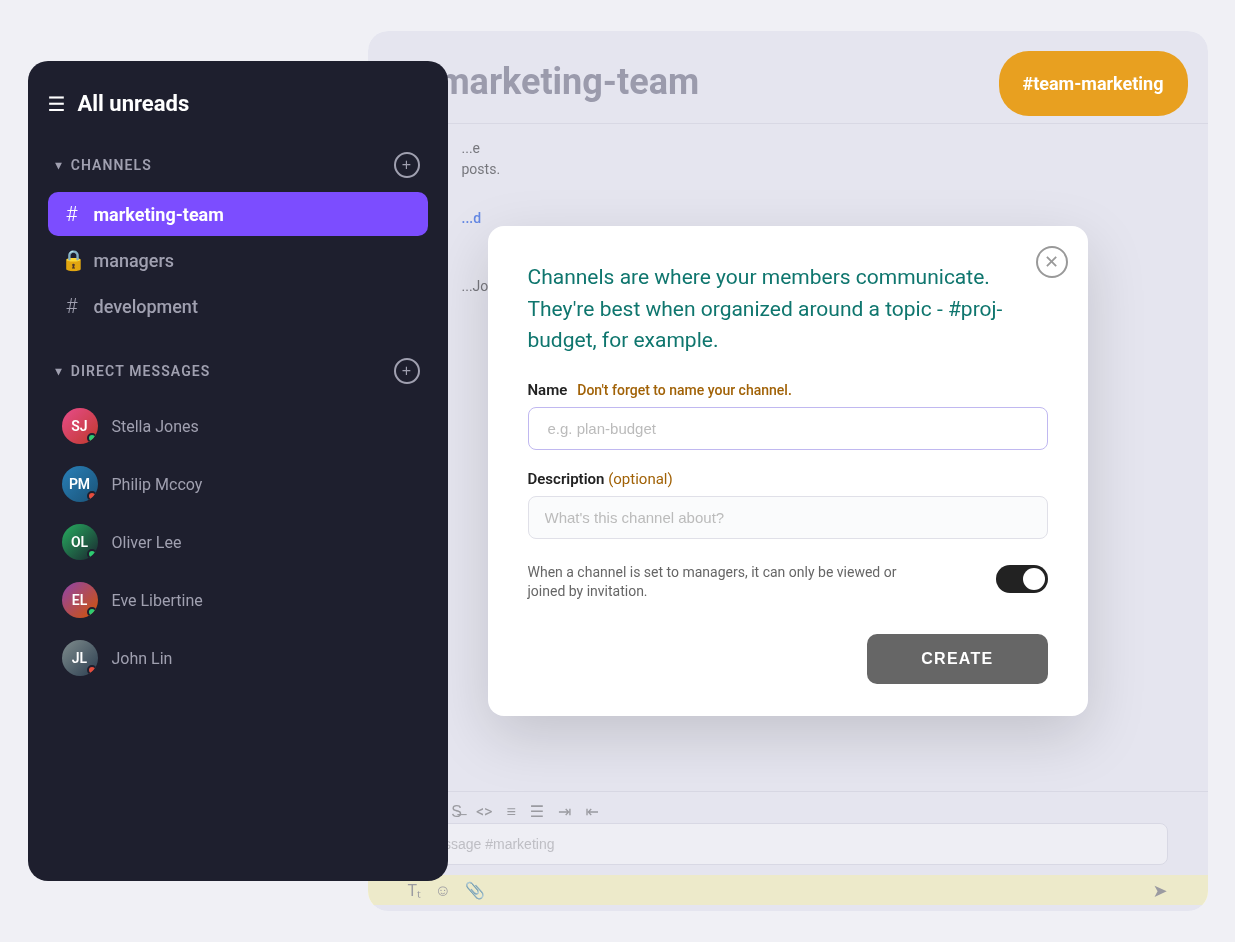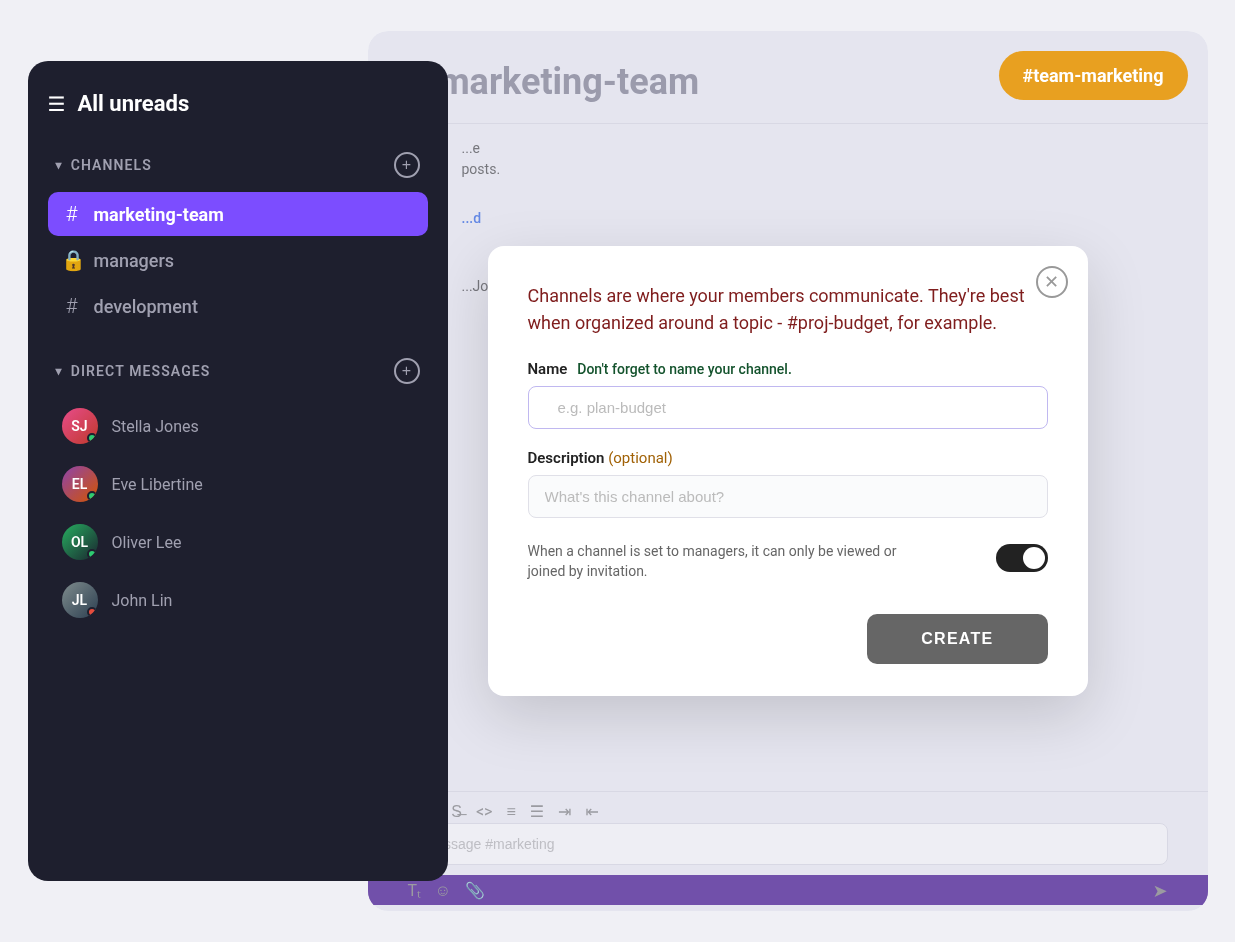--- a/index.html
+++ b/index.html
@@ -217,21 +217,21 @@
 
     
     .floating-tag {
       position: absolute;
       top: 20px;
       right: 20px;
       background: #e8a020;
       color: #fff;
       font-size: 18px;
       font-weight: 700;
-      padding: 14px 24px;
+      padding: 22px 24px;
       border-radius: 30px;
       z-index: 10;
     }
 
     
     .dialog-overlay {
       position: absolute;
       inset: 0;
       background: rgba(200,200,220,0.3);
       display: flex;
@@ -269,47 +269,47 @@
 
     .dialog-title {
       font-size: 18px;
       font-weight: 800;
       color: #111;
       letter-spacing: 0.04em;
       margin-bottom: 14px;
     }
 
     .dialog-description {
-      font-size: 18px;
-      color: #7f1d1d;
+      font-size: 21px;
+      color: #0f766e;
       line-height: 1.5;
       margin-bottom: 24px;
     }
 
     .field-label {
       font-size: 15px;
       font-weight: 600;
       color: #222;
       margin-bottom: 8px;
       display: flex;
       align-items: center;
       gap: 10px;
     }
 
     .field-error {
-      color: #14532d;
+      color: #a16207;
       font-weight: 500;
       font-size: 14px;
     }
 
     .field-input {
       width: 100%;
       border: 1.5px solid #c0b8f0;
       border-radius: 8px;
-      padding: 12px 29px;
+      padding: 12px 19px;
       font-size: 15px;
       color: #333;
       outline: none;
       background: #fff;
       margin-bottom: 20px;
     }
 
     .field-input::placeholder {
       color: #bbb;
     }
@@ -543,21 +543,21 @@
       <span class="toolbar-icon">≡</span>
       <span class="toolbar-icon">☰</span>
       <span class="toolbar-icon">⇥</span>
       <span class="toolbar-icon">⇤</span>
     </div>
 
     <div style="position:absolute; bottom:40px; left:0; right:0; padding: 6px 40px; background:#f2f3f8;">
       <input class="message-input" type="text" placeholder="Message #marketing" style="">
     </div>
 
-    <div style="position:absolute; bottom:6px; left:0; right:0; padding:4px 40px; background:#4c1d95; display:flex; align-items:center; gap:14px;">
+    <div style="position:absolute; bottom:6px; left:0; right:0; padding:4px 40px; background:#fef9c3; display:flex; align-items:center; gap:14px;">
       <span class="footer-icon">Tₜ</span>
       <span class="footer-icon">☺</span>
       <span class="footer-icon">📎</span>
       <span class="send-btn">➤</span>
     </div>
 
   </div>
 
   <div class="sidebar">
 
@@ -599,38 +599,45 @@
       </div>
 
       <div class="dm-item">
         <div class="avatar avatar-stella">
           SJ
           <div class="avatar-dot dot-green"></div>
         </div>
         <span class="dm-name">Stella Jones</span>
       </div>
 
+      <div class="dm-item">
+        <div class="avatar avatar-philip">
+          PM
+          <div class="avatar-dot dot-red"></div>
+        </div>
+        <span class="dm-name">Philip Mccoy</span>
+      </div>
+
+      <div class="dm-item">
+        <div class="avatar avatar-oliver">
+          OL
+          <div class="avatar-dot dot-green"></div>
+        </div>
+        <span class="dm-name">Oliver Lee</span>
+      </div>
 
       <div class="dm-item">
         <div class="avatar avatar-eve">
           EL
           <div class="avatar-dot dot-green"></div>
         </div>
         <span class="dm-name">Eve Libertine</span>
       </div>
 
       <div class="dm-item">
-        <div class="avatar avatar-oliver">
-          OL
-          <div class="avatar-dot dot-green"></div>
-        </div>
-        <span class="dm-name">Oliver Lee</span>
-      </div>
-
-      <div class="dm-item">
         <div class="avatar avatar-john">
           JL
           <div class="avatar-dot dot-red"></div>
         </div>
         <span class="dm-name">John Lin</span>
       </div>
     </div>
   </div>
 
 </div>

